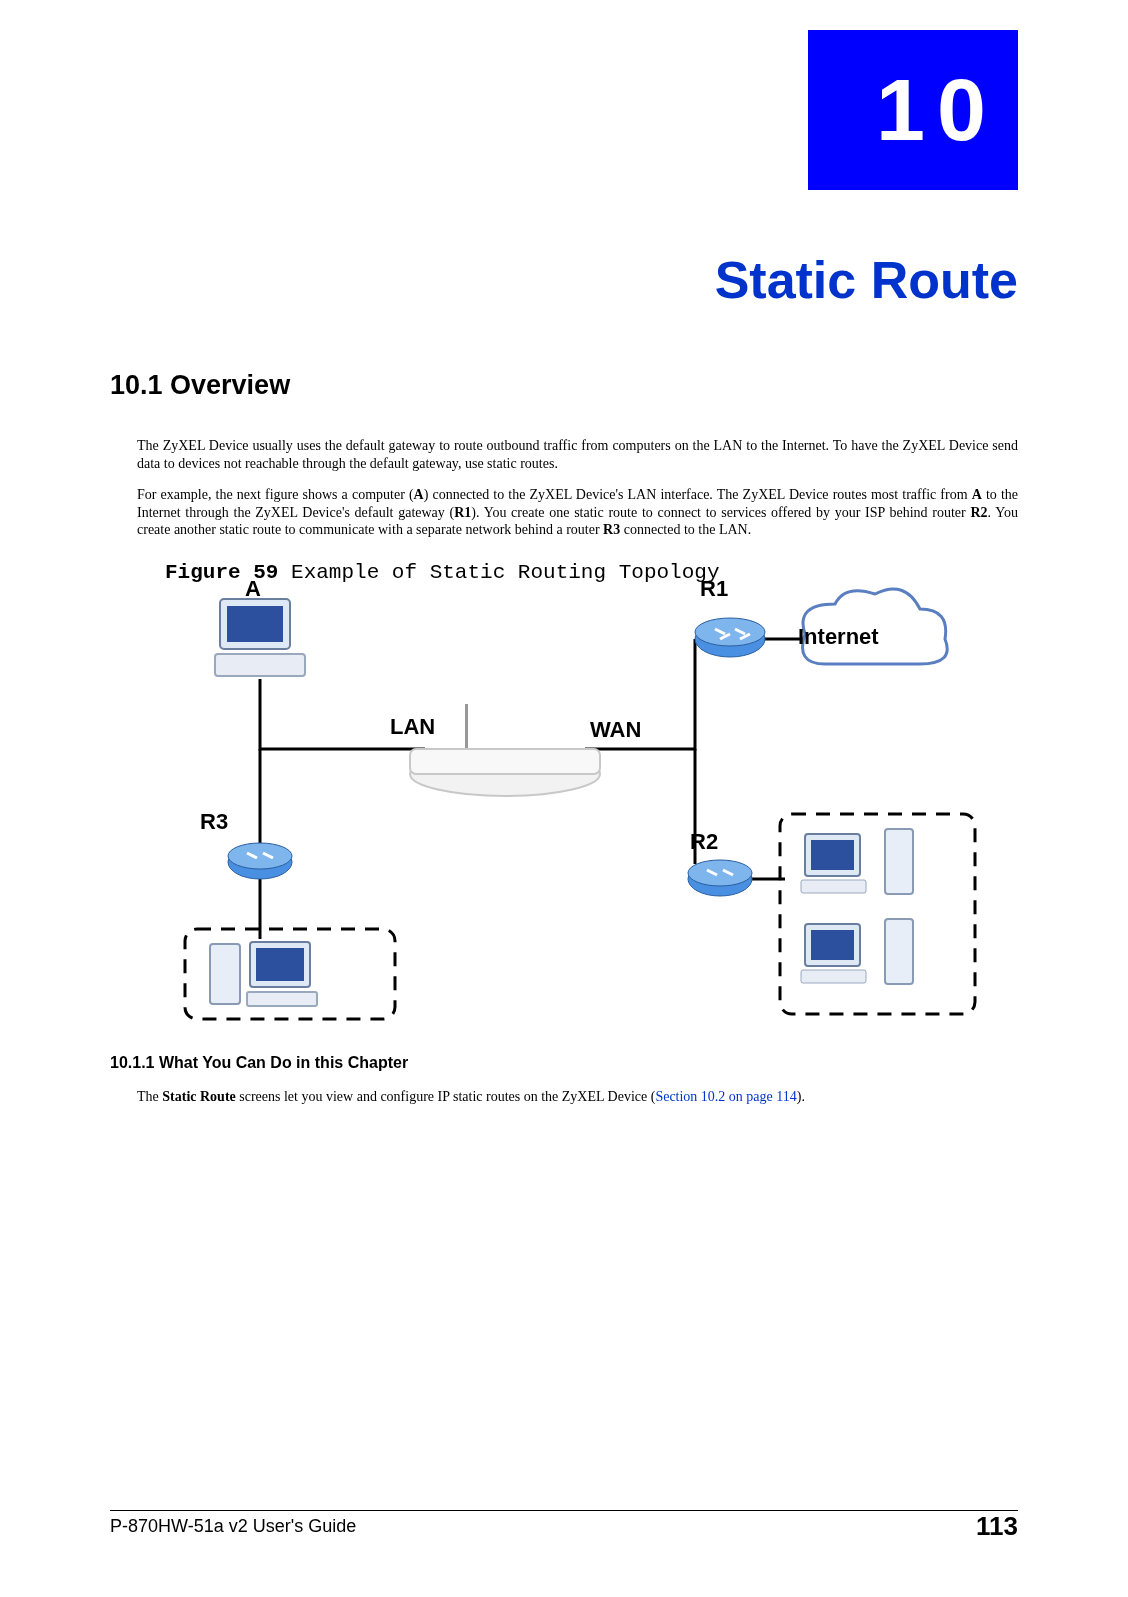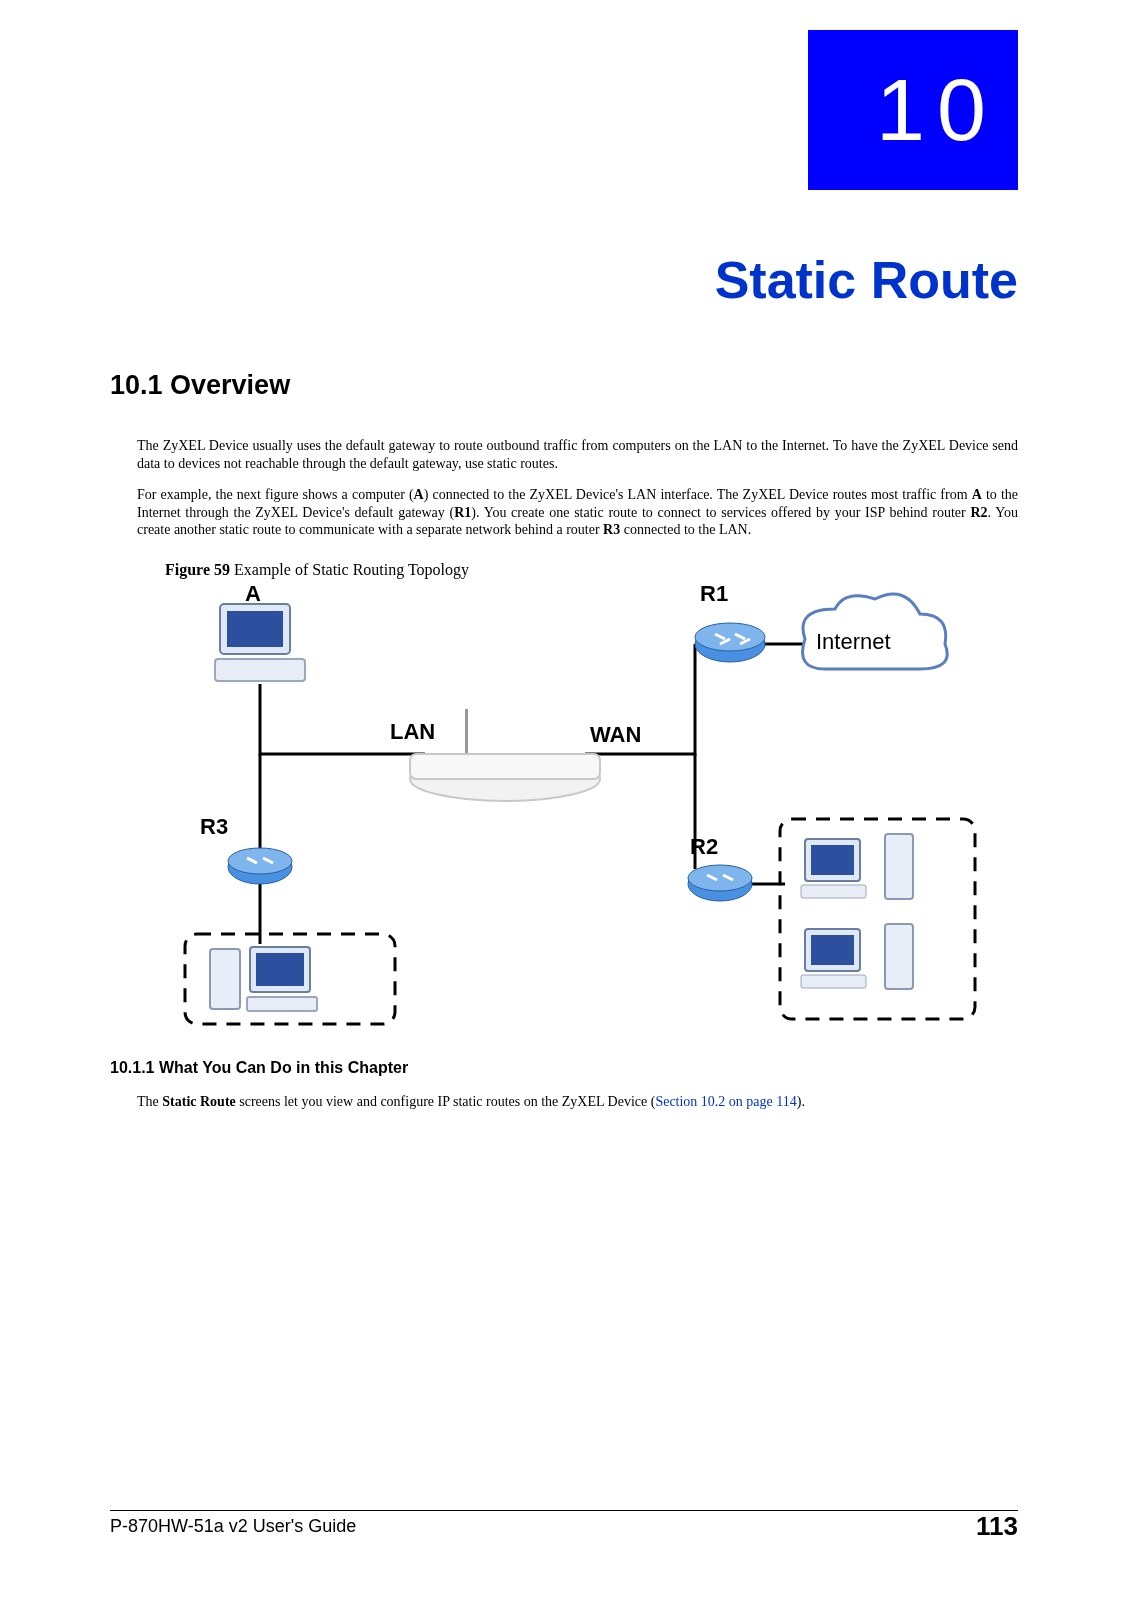--- a/index.html
+++ b/index.html
@@ -26,21 +26,21 @@
     width: 210px;
     height: 160px;
     background: #0000ff;
     color: #fff;
     display: flex;
     align-items: center;
     justify-content: flex-end;
     padding-right: 20px;
     box-sizing: border-box;
     font-family: Arial, Helvetica, sans-serif;
-    font-weight: normal;
+    font-weight: bold;
     font-size: 88px;
     letter-spacing: 12px;
   }
   .chapter-title {
     margin-top: 220px;
     text-align: right;
     font-family: Arial, Helvetica, sans-serif;
     font-weight: bold;
     color: #0033cc;
     font-size: 52px;
@@ -54,25 +54,25 @@
     margin-bottom: 36px;
   }
   .body-text {
     font-size: 14px;
     line-height: 1.25;
     margin-left: 27px;
     margin-bottom: 14px;
     text-align: justify;
   }
   .figure-caption {
-    font-family: Liberation Serif, serif;
-    font-size: 16px;
+    font-family: Liberation Mono, monospace;
+    font-size: 21px;
     margin-left: 55px;
     margin-top: 22px;
-    margin-bottom: 10px;
+    margin-bottom: 0;
   }
   .figure-caption .bold { font-weight: bold; }
   .figure-caption .light { font-weight: normal; }
   .diagram {
     margin-left: 55px;
     width: 820px;
     height: 440px;
     position: relative;
   }
   .sub-heading {
@@ -219,21 +219,21 @@
         <rect x="640" y="340" width="55" height="42" rx="3" fill="#dfe8f5" stroke="#6a7fa0" stroke-width="2"></rect>
         <rect x="646" y="346" width="43" height="30" fill="#2c4f9e"></rect>
         <rect x="636" y="386" width="65" height="13" rx="2" fill="#e8edf5" stroke="#9aa8bd"></rect>
         <rect x="720" y="335" width="28" height="65" rx="3" fill="#e8eef7" stroke="#8a9ab5" stroke-width="2"></rect>
       </g>
     </svg>
 
     
     <div class="dlabel" style="left:80px; top:-8px;">A</div>
     <div class="dlabel" style="left:535px; top:-8px;">R1</div>
-    <div class="dlabel" style="left:651px; top:40px; font-weight:normal;text-align:center;">Internet</div>
+    <div class="dlabel" style="left:633px; top:40px; font-weight:bold;text-align:center;">Internet</div>
     <div class="dlabel" style="left:225px; top:130px;">LAN</div>
     <div class="dlabel" style="left:425px; top:133px;">WAN</div>
     <div class="dlabel" style="left:35px; top:225px;">R3</div>
     <div class="dlabel" style="left:525px; top:245px;">R2</div>
   </div>
 
   <h3 class="sub-heading">10.1.1  What You Can Do in this Chapter</h3>
 
   <p class="body-text">
     <span>The </span><b>Static Route</b><span> screens let you view and configure IP static routes on the ZyXEL Device (</span><span class="link">Section 10.2 on page 114</span><span>).</span>

